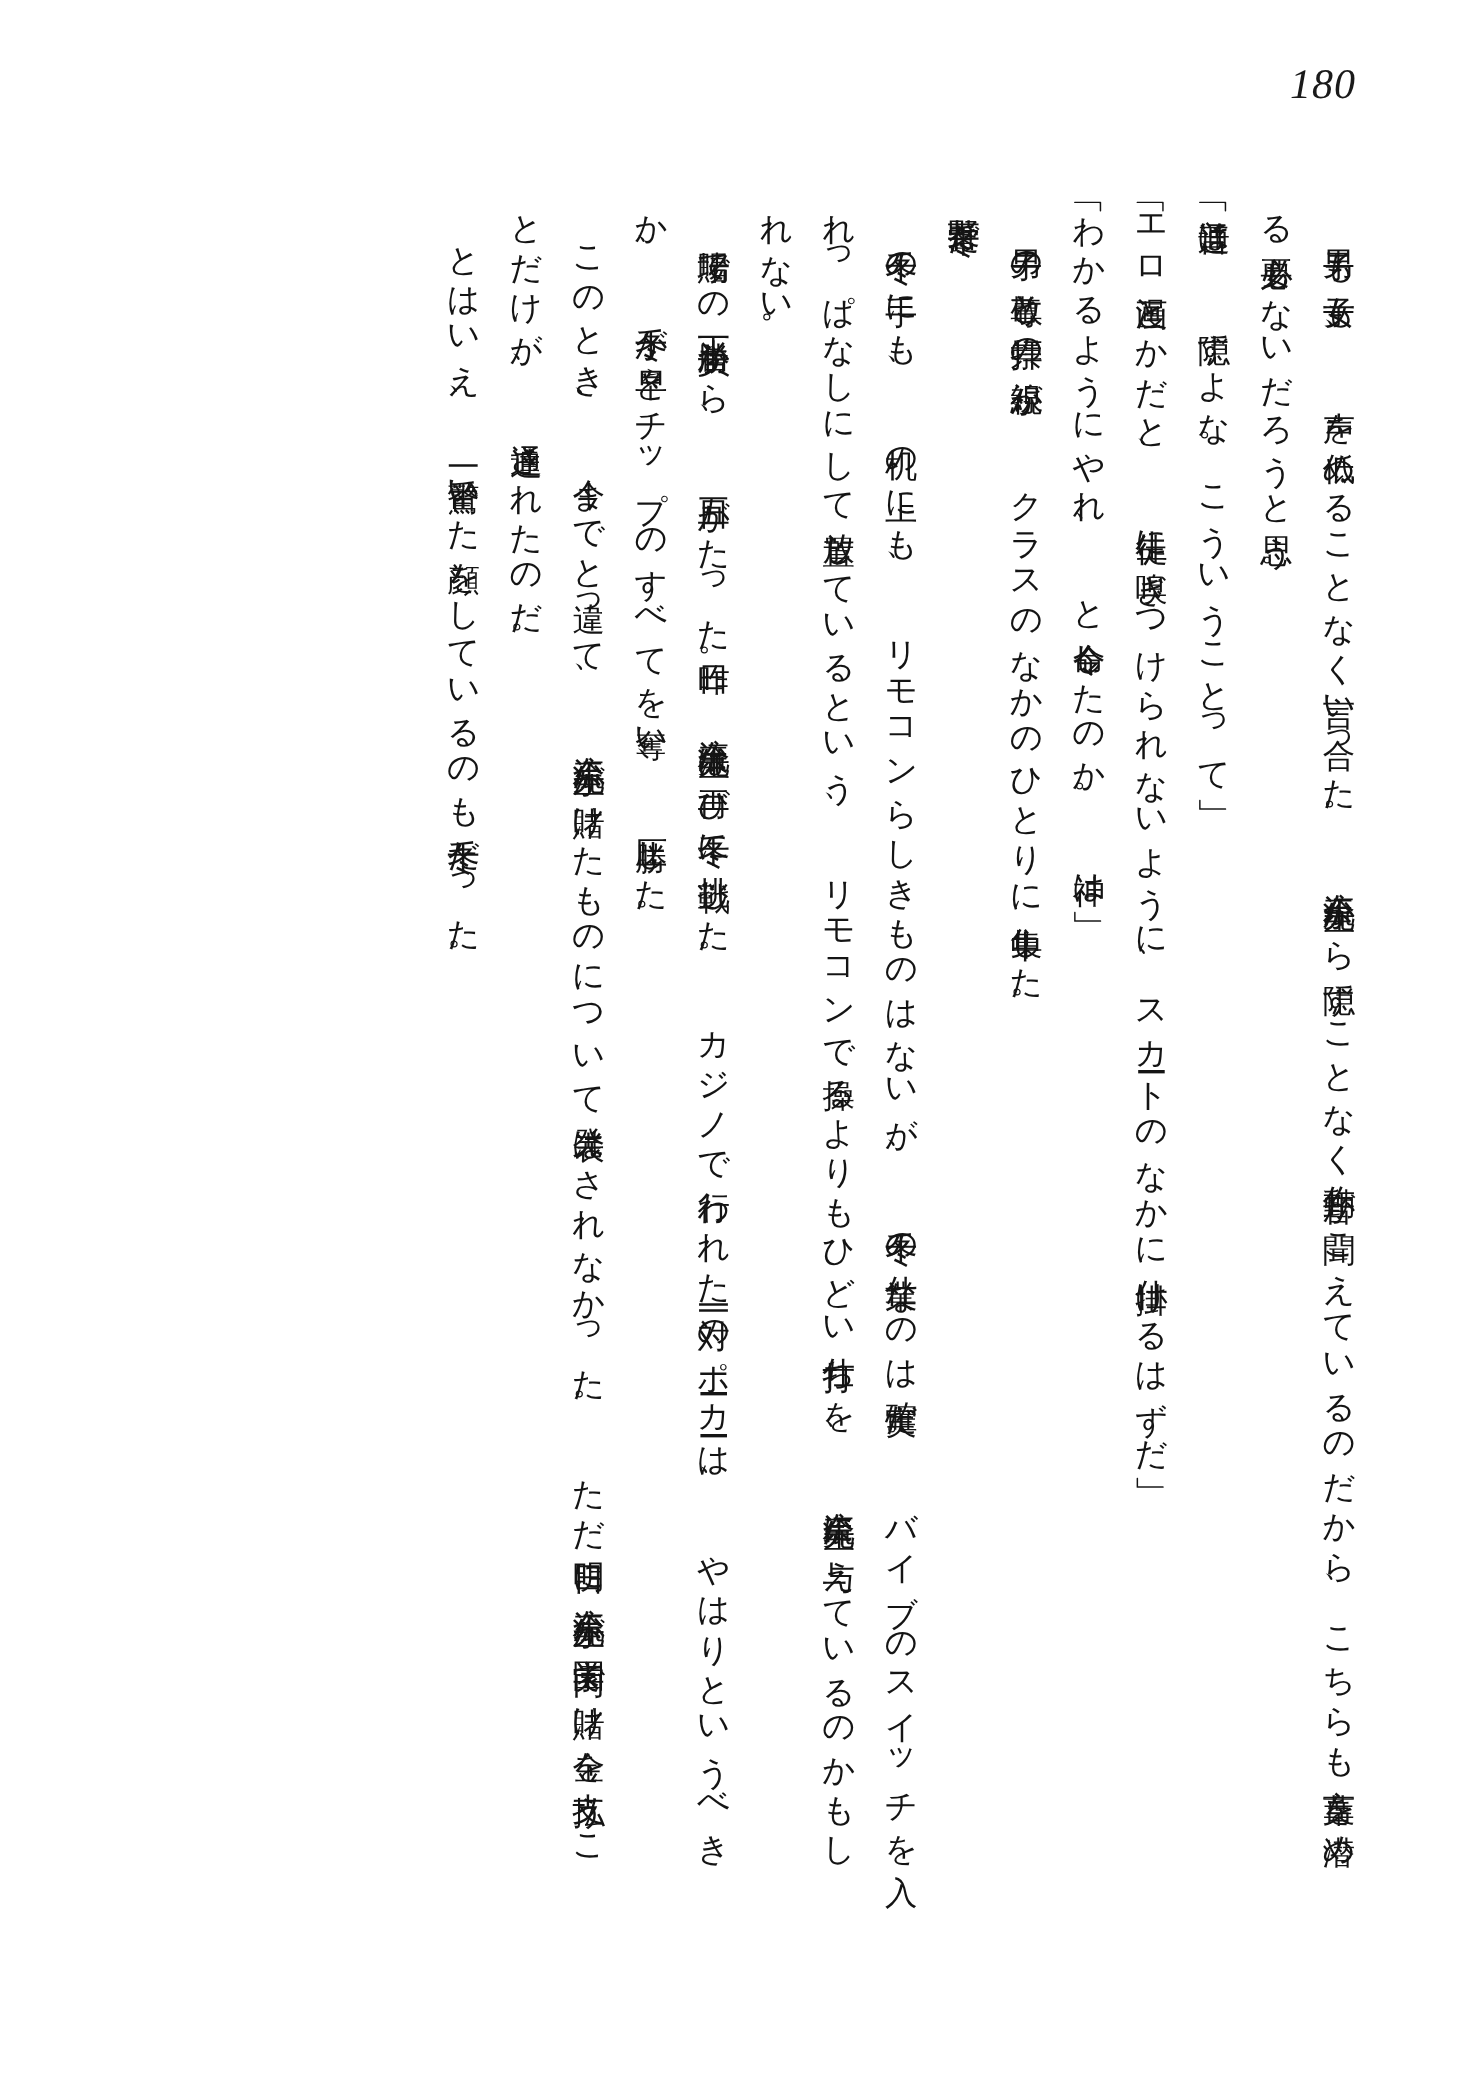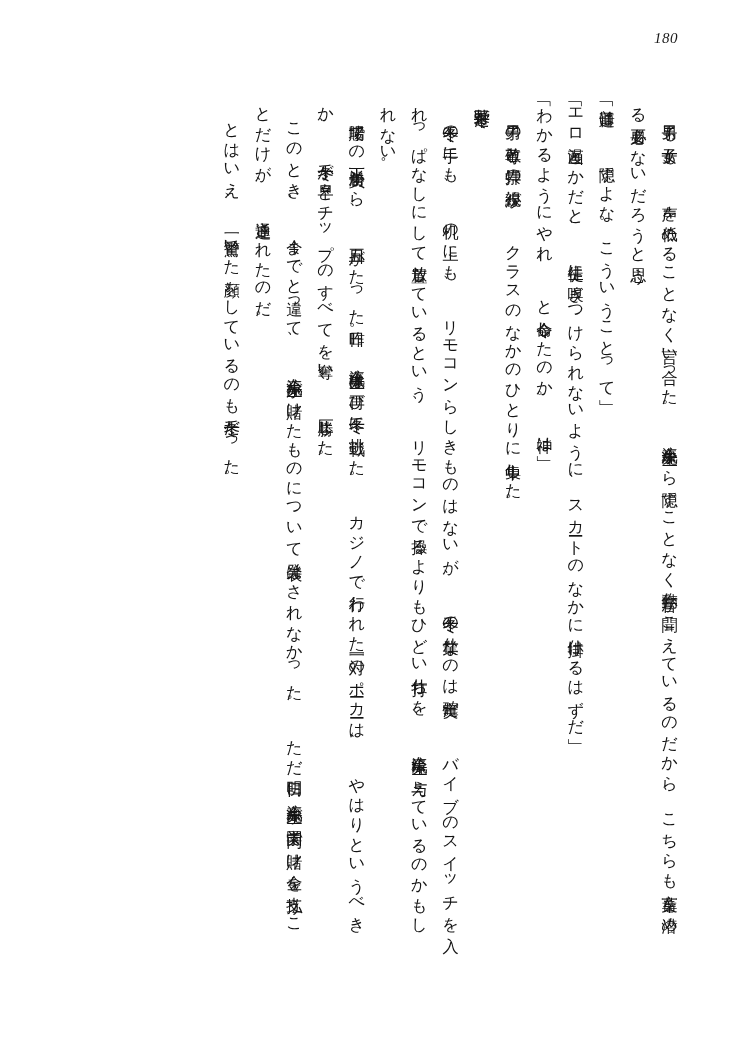--- a/index.html
+++ b/index.html
@@ -23,21 +23,21 @@
     width: 736px;
     height: 1037px;
     background: #ffffff;
   }
 
   
   .page-number {
     position: absolute;
     top: 30px;
     right: 58px;
-    font-size: 15px;
+    font-size: 21px;
     font-style: italic;
     font-family: "Liberation Serif", "DejaVu Serif", serif;
     color: #1a1a1a;
     letter-spacing: 0.5px;
   }
 
   
   .text-body {
     position: absolute;
     top: 96px;

